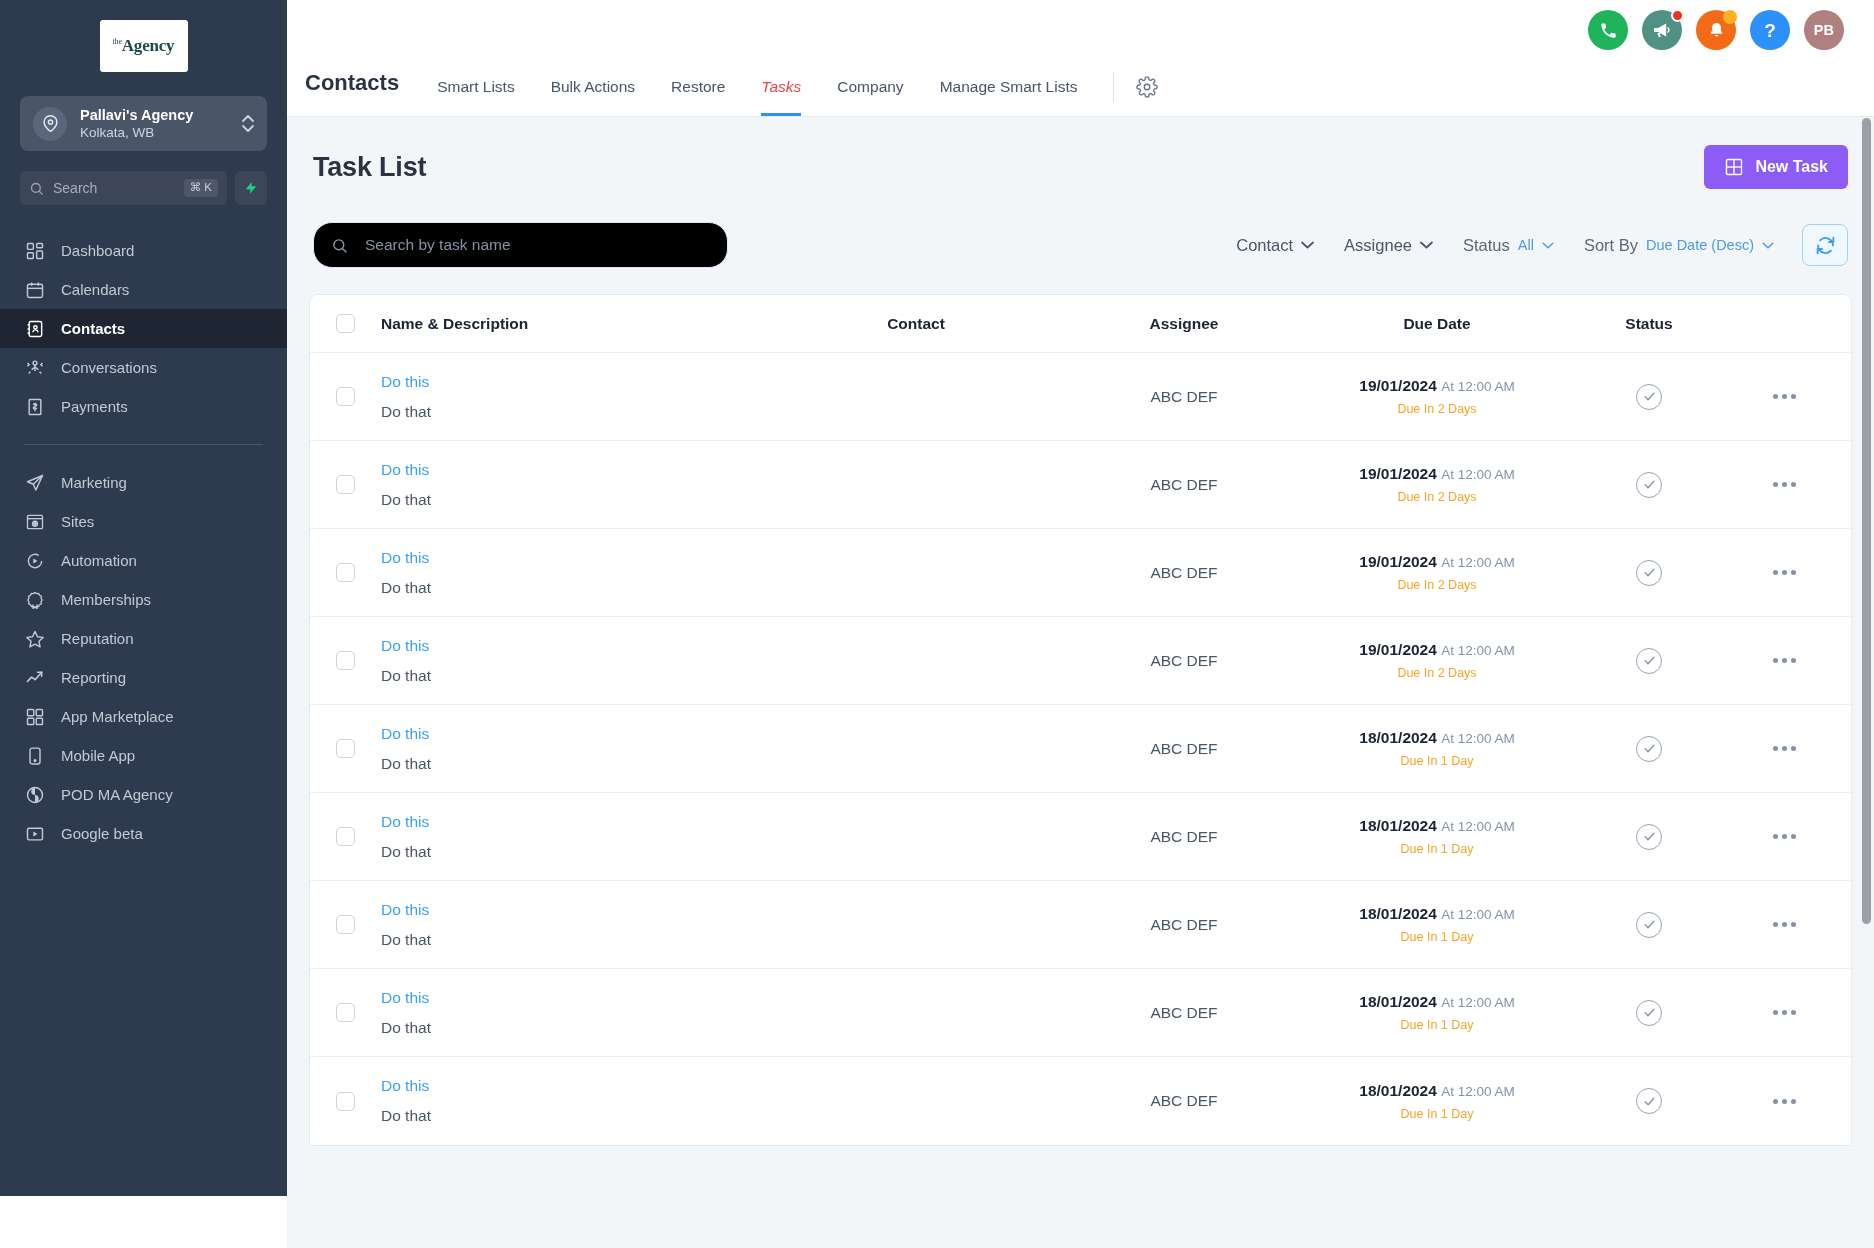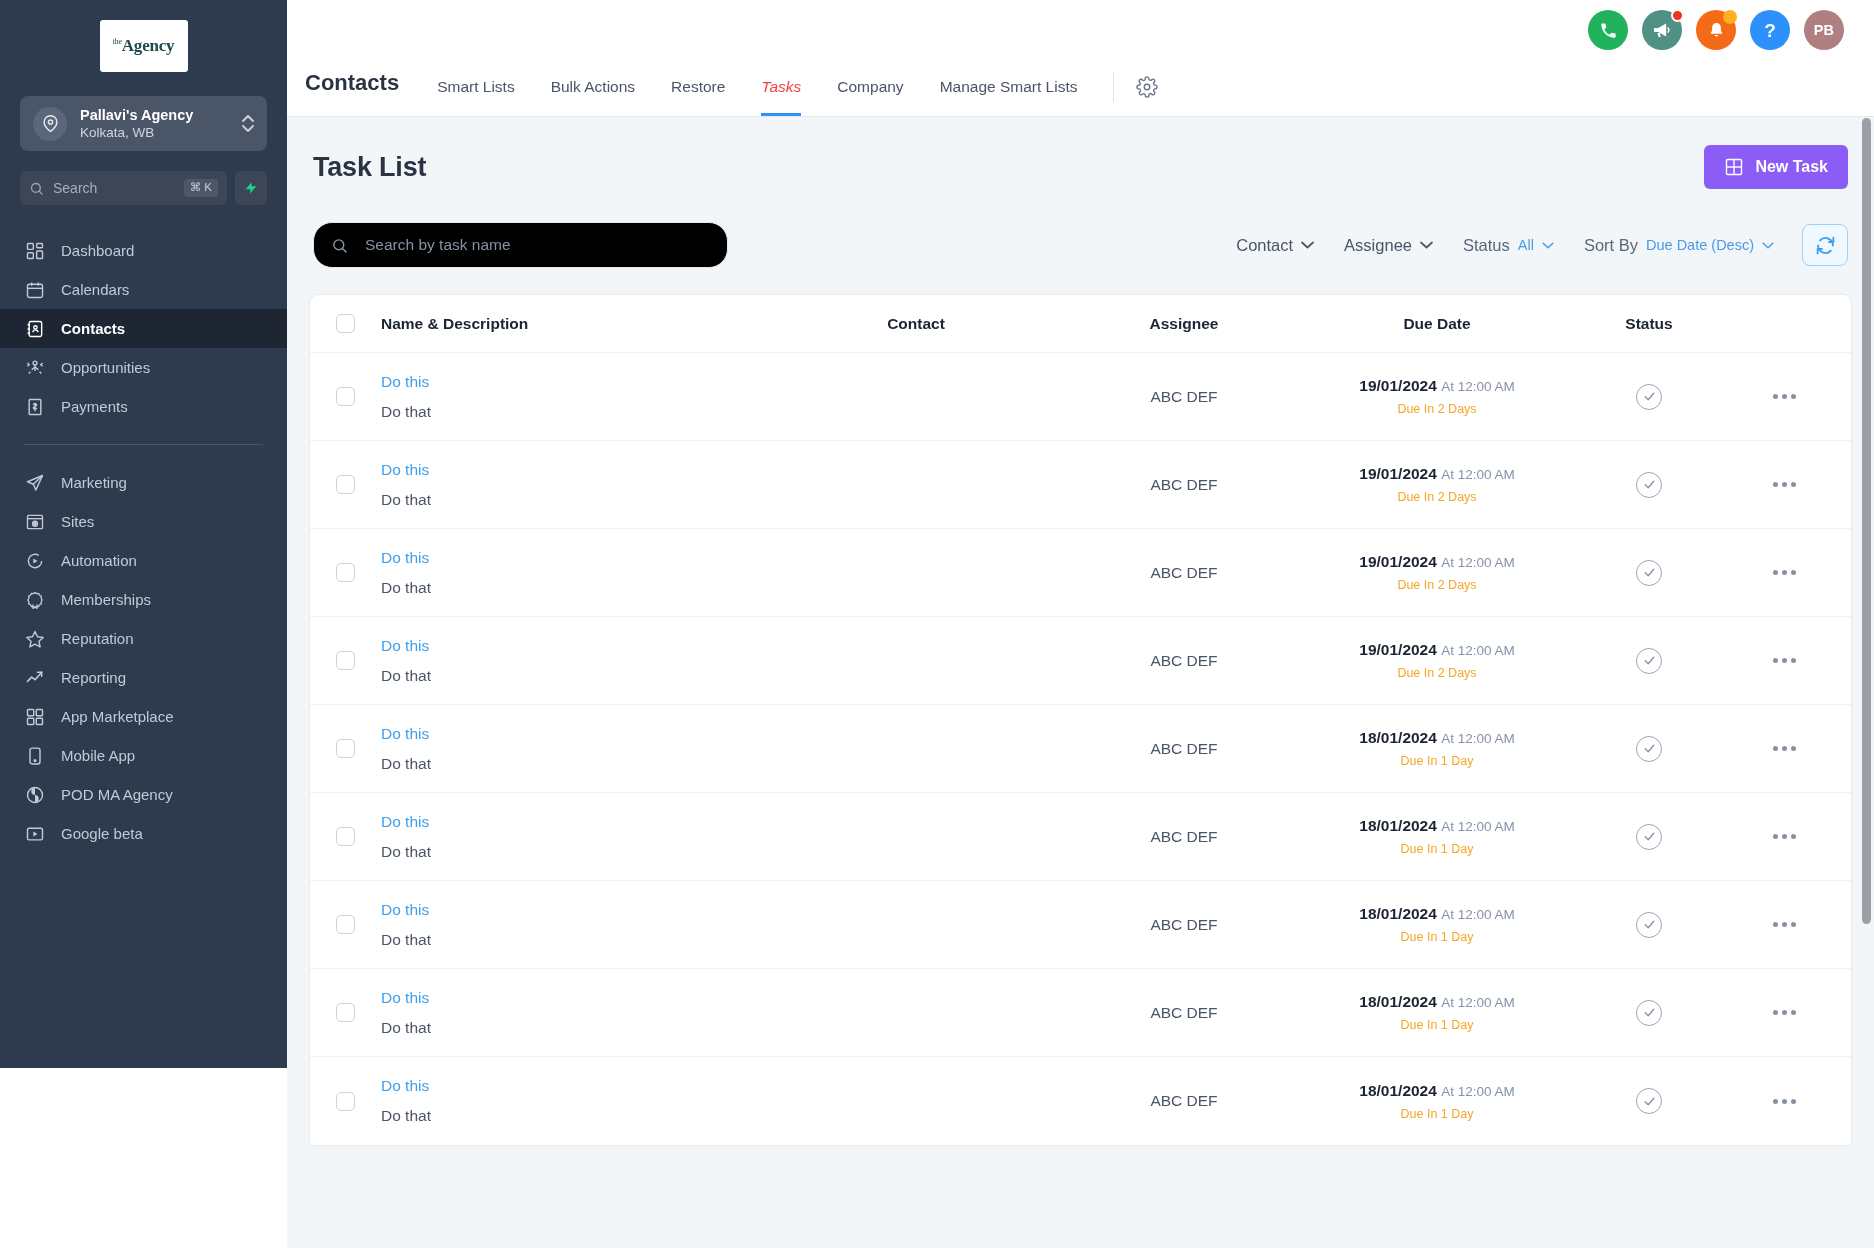--- a/index.html
+++ b/index.html
@@ -8,21 +8,21 @@
     font-family: "Liberation Sans", sans-serif;
     background: #1d2026;
     overflow: hidden;
   }
   .app { display: flex; width: 1874px; height: 1248px; background:#fff; }
 
   
   .sidebar {
     width: 287px; flex: 0 0 287px;
     background: #2e3a4d;
-    height: 1068px;
+    height: 1196px;
     padding-top: 8px;
     position: relative;
     overflow: hidden;
   }
   .logo-wrap { display:flex; justify-content:center; margin-top: 12px; }
   .logo-box {
     width: 88px; height: 52px; background: #fff; border-radius: 3px;
     display:flex; align-items:center; justify-content:center;
   }
   .logo-text { font-family:"Liberation Serif", serif; color:#1d4a4a; font-size:17px; font-weight:700; letter-spacing:-.2px;}
@@ -260,21 +260,21 @@
       <div class="nav-item">
         <span class="nav-ico">
             <svg width="20" height="20" viewBox="0 0 24 24" fill="none" stroke="currentColor" stroke-width="1.7">
               <circle cx="12" cy="6" r="2.3"></circle>
               <path d="M12 8.5v7"></path>
               <path d="M12 11l-4 3M12 11l4 3"></path>
               <path d="M3 6l2 2-2 2M21 6l-2 2 2 2"></path>
               <path d="M6.5 16.5l-2 2M17.5 16.5l2 2"></path>
             </svg>
           </span>
-        <span>Opportunities</span>
+        <span>Conversations</span>
       </div>
       <div class="nav-item">
         <span class="nav-ico">
             <svg width="20" height="20" viewBox="0 0 24 24" fill="none" stroke="currentColor" stroke-width="1.7">
               <rect x="5" y="3" width="14" height="18" rx="1"></rect>
               <path d="M12 7v10M10 9.5c0-1 .9-1.5 2-1.5s2 .6 2 1.5-1 1.4-2 1.8-2 .8-2 1.7.9 1.5 2 1.5 2-.5 2-1.5"></path>
             </svg>
           </span>
         <span>Payments</span>
       </div>

